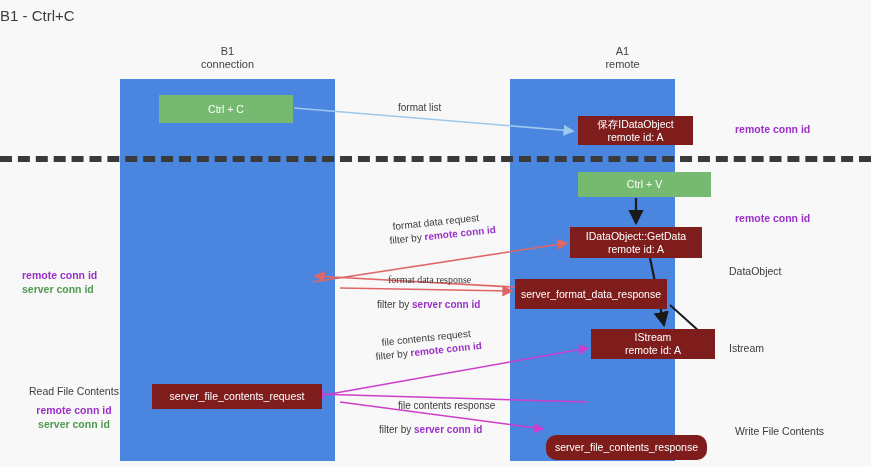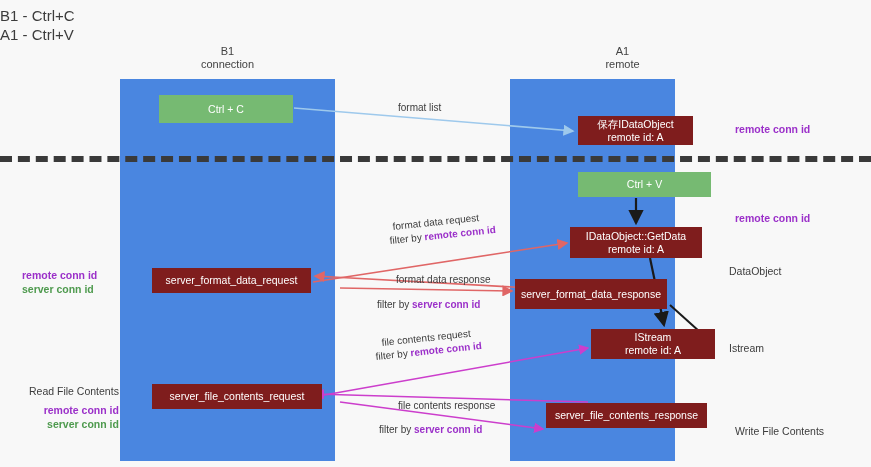--- a/index.html
+++ b/index.html
@@ -44,66 +44,65 @@
   .node.orange{background:#7f1d1d;}
 
   #n-ctrlc{left:159px;top:95px;width:134px;height:28px;}
   #n-save{left:578px;top:116px;width:115px;height:29px;}
   #n-ctrlv{left:578px;top:172px;width:133px;height:25px;}
   #n-getdata{left:570px;top:227px;width:132px;height:31px;}
   #n-sfdreq{left:152px;top:268px;width:159px;height:25px;}
   #n-sfdres{left:515px;top:279px;width:152px;height:30px;}
   #n-istream{left:591px;top:329px;width:124px;height:30px;}
   #n-sfcreq{left:152px;top:384px;width:170px;height:25px;}
-  #n-sfcres{left:546px;top:403px;width:161px;height:25px;}
+  #n-sfcres{left:546px;top:435px;width:161px;height:25px;border-radius:10px;}
 
   
   .ann{position:absolute;font-size:10.5px;line-height:14px;}
   .ann .pu{color:#9b30c9;font-weight:bold;}
   .ann .gr{color:#4e9a4e;font-weight:bold;}
   .ann .bk{color:#3c3c3c;}
 
   #ann-r1{left:735px;top:122px;}
   #ann-r2{left:735px;top:211px;}
   #ann-r3{left:729px;top:236px;margin-top:28px;}
   #ann-r4{left:729px;top:341px;}
   #ann-r5{left:735px;top:424px;}
 
   #ann-l1{left:22px;top:268px;text-align:left;}
-  #ann-l2{left:29px;top:384px;text-align:right;}
+  #ann-l2{left:29px;top:384px;text-align:center;}
 
   
   .elabel{position:absolute;font-size:10px;line-height:13px;color:#3c3c3c;white-space:nowrap;}
   .elabel .pu{color:#9b30c9;font-weight:bold;}
 
   #el-formatlist{left:398px;top:101px;}
 
   #el-fdreq1{left:392px;top:220px;transform:rotate(-6deg);transform-origin:left top;}
   #el-fdreq2{left:389px;top:234px;transform:rotate(-6deg);transform-origin:left top;}
-  #el-fdres1{left:396px;top:273px;}
+  #el-fdres1{left:388px;top:273px;font-family:Liberation Serif, serif;}
   #el-fdres2{left:377px;top:298px;}
 
   #el-fcreq1{left:381px;top:336px;transform:rotate(-6deg);transform-origin:left top;}
   #el-fcreq2{left:375px;top:350px;transform:rotate(-6deg);transform-origin:left top;}
   #el-fcres1{left:398px;top:399px;}
   #el-fcres2{left:379px;top:423px;}
 
   svg#edges{position:absolute;left:0;top:0;width:871px;height:467px;pointer-events:none;}
 </style>
 </head>
 <body>
 
 <div id="stage">
 
   <div class="lane" id="lane-b1"></div>
   <div class="lane" id="lane-a1"></div>
 
   <div id="title">
     <div>B1 - Ctrl+C</div>
-    <div>A1 - Ctrl+V</div>
   </div>
 
   <div class="lane-head" id="head-b1">
     <div>B1</div>
     <div>connection</div>
   </div>
   <div class="lane-head" id="head-a1">
     <div>A1</div>
     <div>remote</div>
   </div>
@@ -158,23 +157,20 @@
 
   <div class="node green" id="n-ctrlv">
     <span>Ctrl + V</span>
   </div>
 
   <div class="node orange" id="n-getdata">
     <span>IDataObject::GetData</span>
     <span>remote id: A</span>
   </div>
 
-  <div class="node orange" id="n-sfdreq">
-    <span>server_format_data_request</span>
-  </div>
 
   <div class="node orange" id="n-sfdres">
     <span>server_format_data_response</span>
   </div>
 
   <div class="node orange" id="n-istream">
     <span>IStream</span>
     <span>remote id: A</span>
   </div>
 

